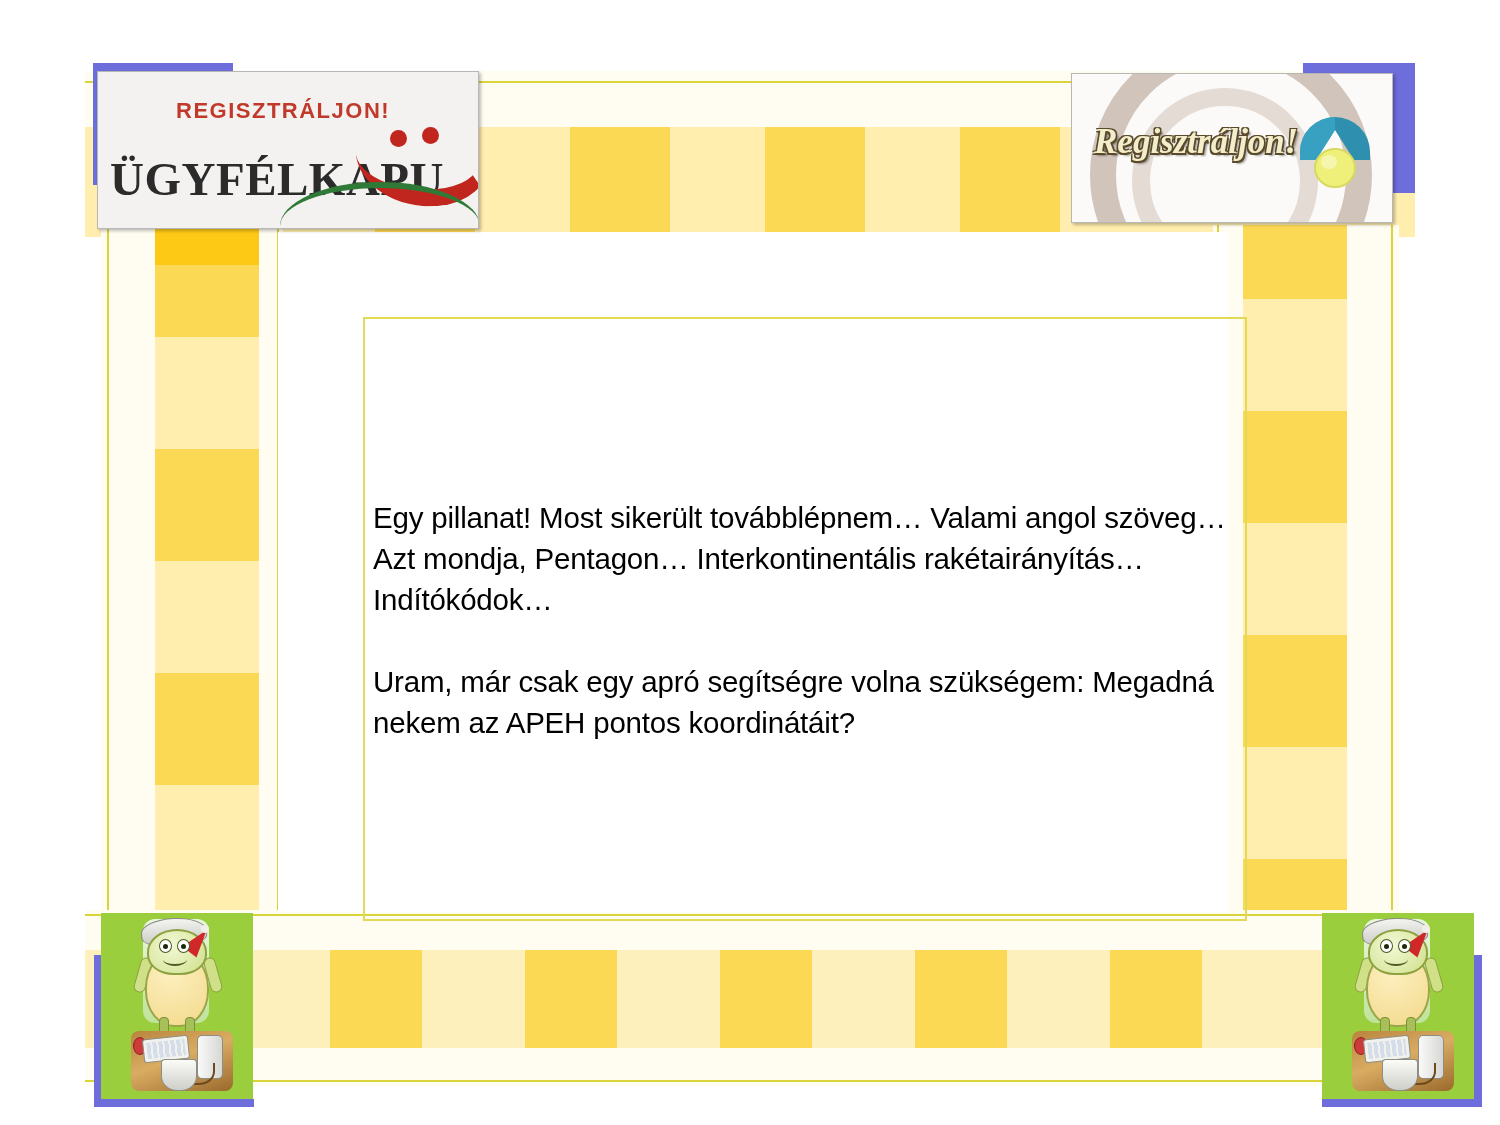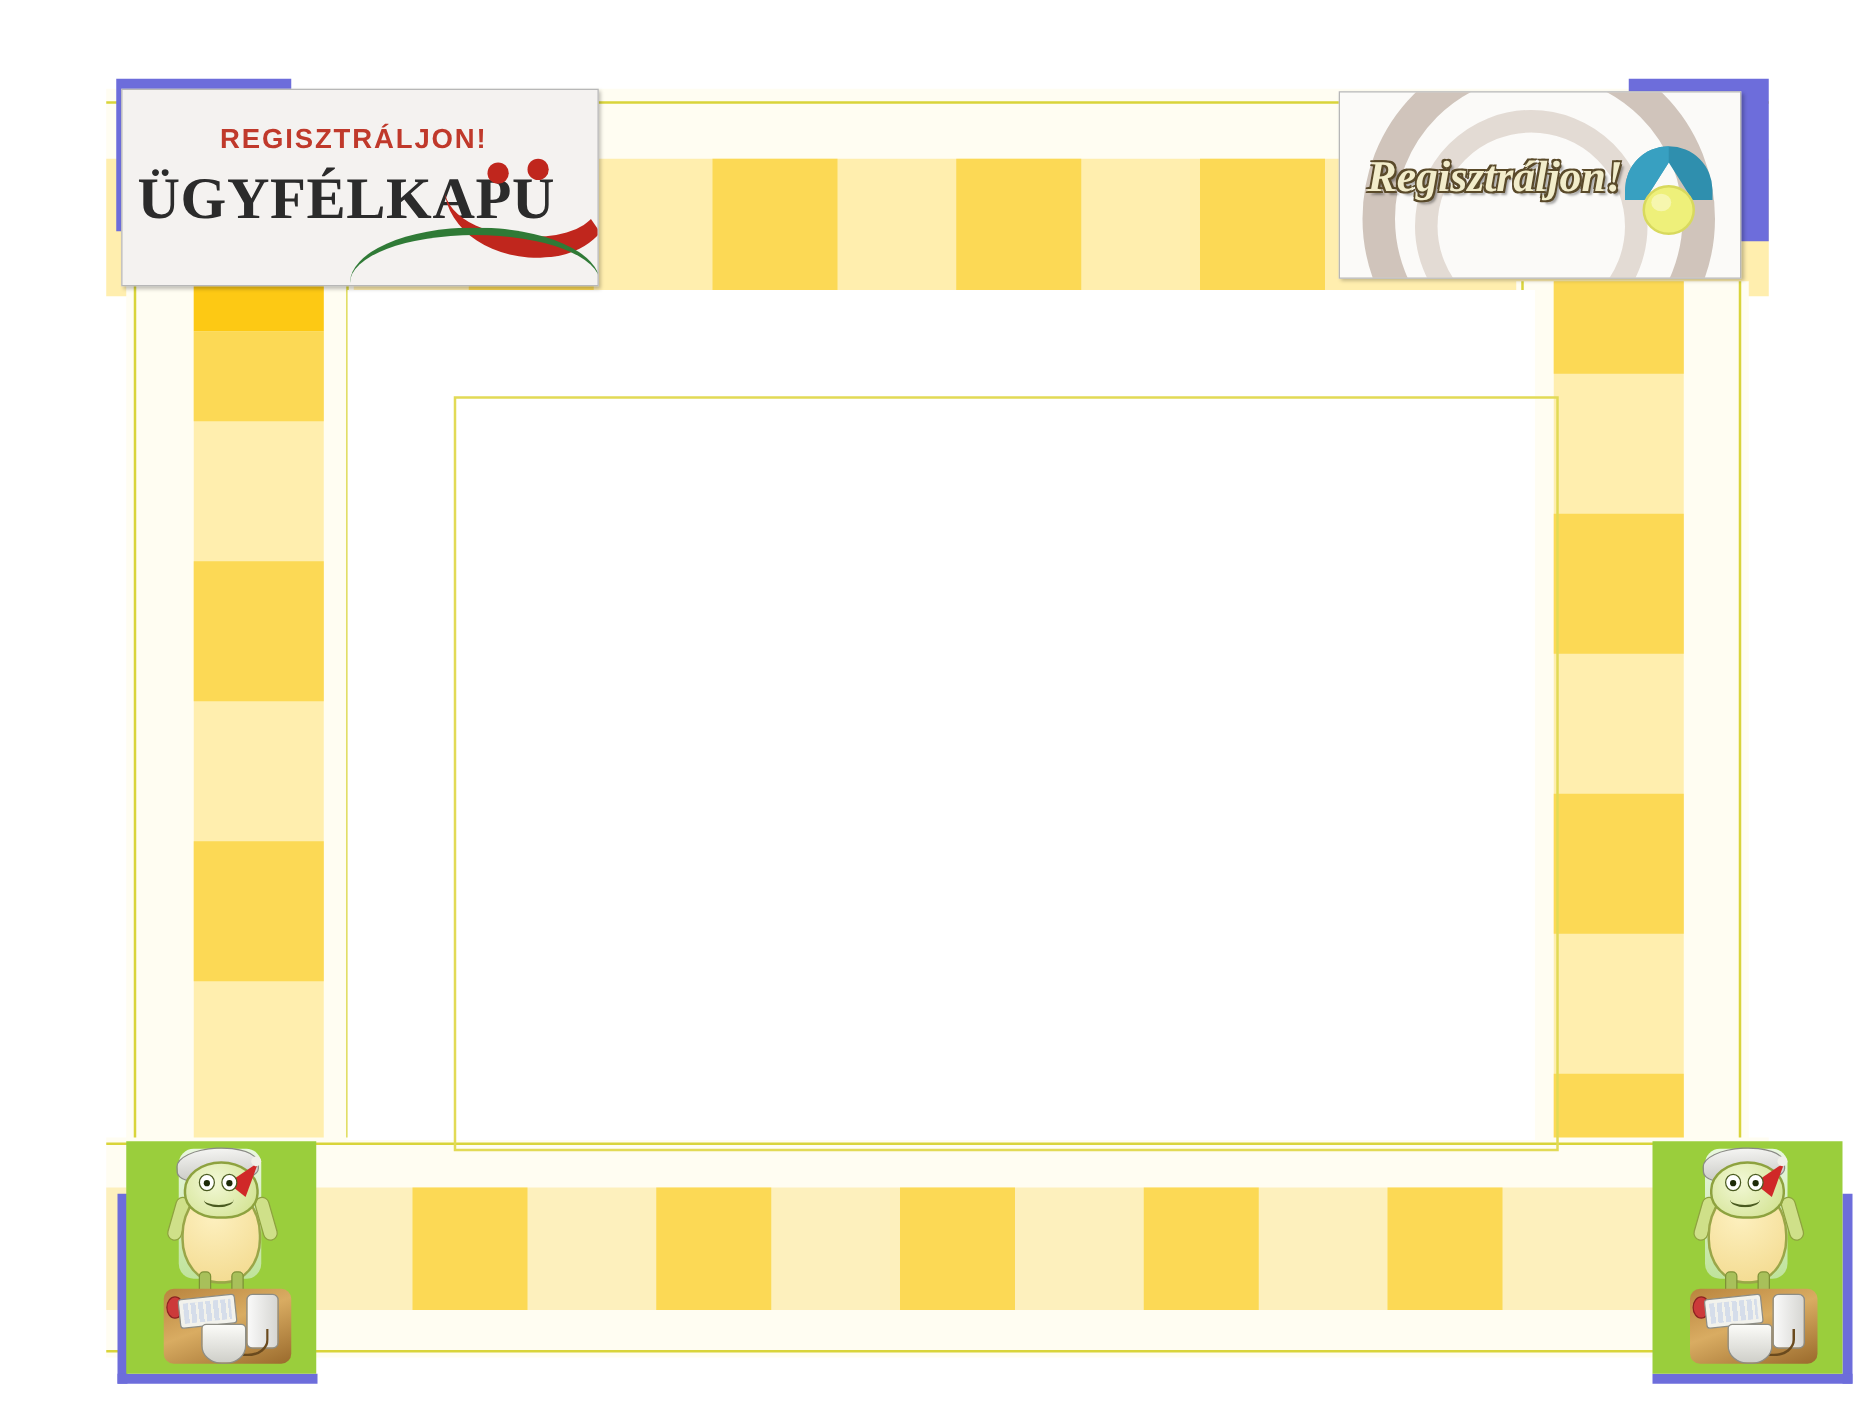--- a/index.html
+++ b/index.html
@@ -141,21 +141,21 @@
     box-shadow:2px 2px 3px rgba(0,0,0,.25);
     overflow:hidden;
   }
   #logo-left-card .lg-reg{
     position:absolute;left:78px;top:26px;
     font-family:"Liberation Sans", sans-serif;
     font-weight:bold;font-size:22px;letter-spacing:1.5px;
     color:#c0392b;
   }
   #logo-left-card .lg-main{
-    position:absolute;left:12px;top:36px;
+    position:absolute;left:12px;top:56px;
     font-family:"Liberation Serif", serif;
     font-weight:bold;font-size:47px;letter-spacing:0.5px;
     color:#2b2b2b;
     margin-top:24px;
   }
   
   #logo-left-card .swoosh{
     position:absolute;left:258px;top:34px;width:122px;height:84px;
     border-bottom:17px solid #c0261d;
     border-right:10px solid transparent;
@@ -371,20 +371,23 @@
       <div class="blk" style="left:440px"></div>
       <div class="blk" style="left:635px"></div>
       <div class="blk" style="left:830px"></div>
       <div class="blk" style="left:1025px"></div>
     </div>
   </div>
 
   <div id="content-panel"></div>
   <div id="content-inner-border"></div>
 
+  <div id="body-text">Egy pillanat! Most sikerült továbblépnem… Valami angol szöveg… Azt mondja, Pentagon… Interkontinentális rakétairányítás… Indítókódok…
+
+Uram, már csak egy apró segítségre volna szükségem: Megadná nekem az APEH pontos koordinátáit?</div>
 
   <div id="logo-left-wrap">
     <div id="logo-left-blue" class="logo-shadow-blue"></div>
     <div id="logo-left-card">
       <div class="lg-reg">REGISZTRÁLJON!</div>
       <div class="lg-main">ÜGYFÉLKAPU</div>
       <div class="swoosh"></div>
       <div class="dot d1"></div>
       <div class="dot d2"></div>
       <div class="green-arc"></div>

